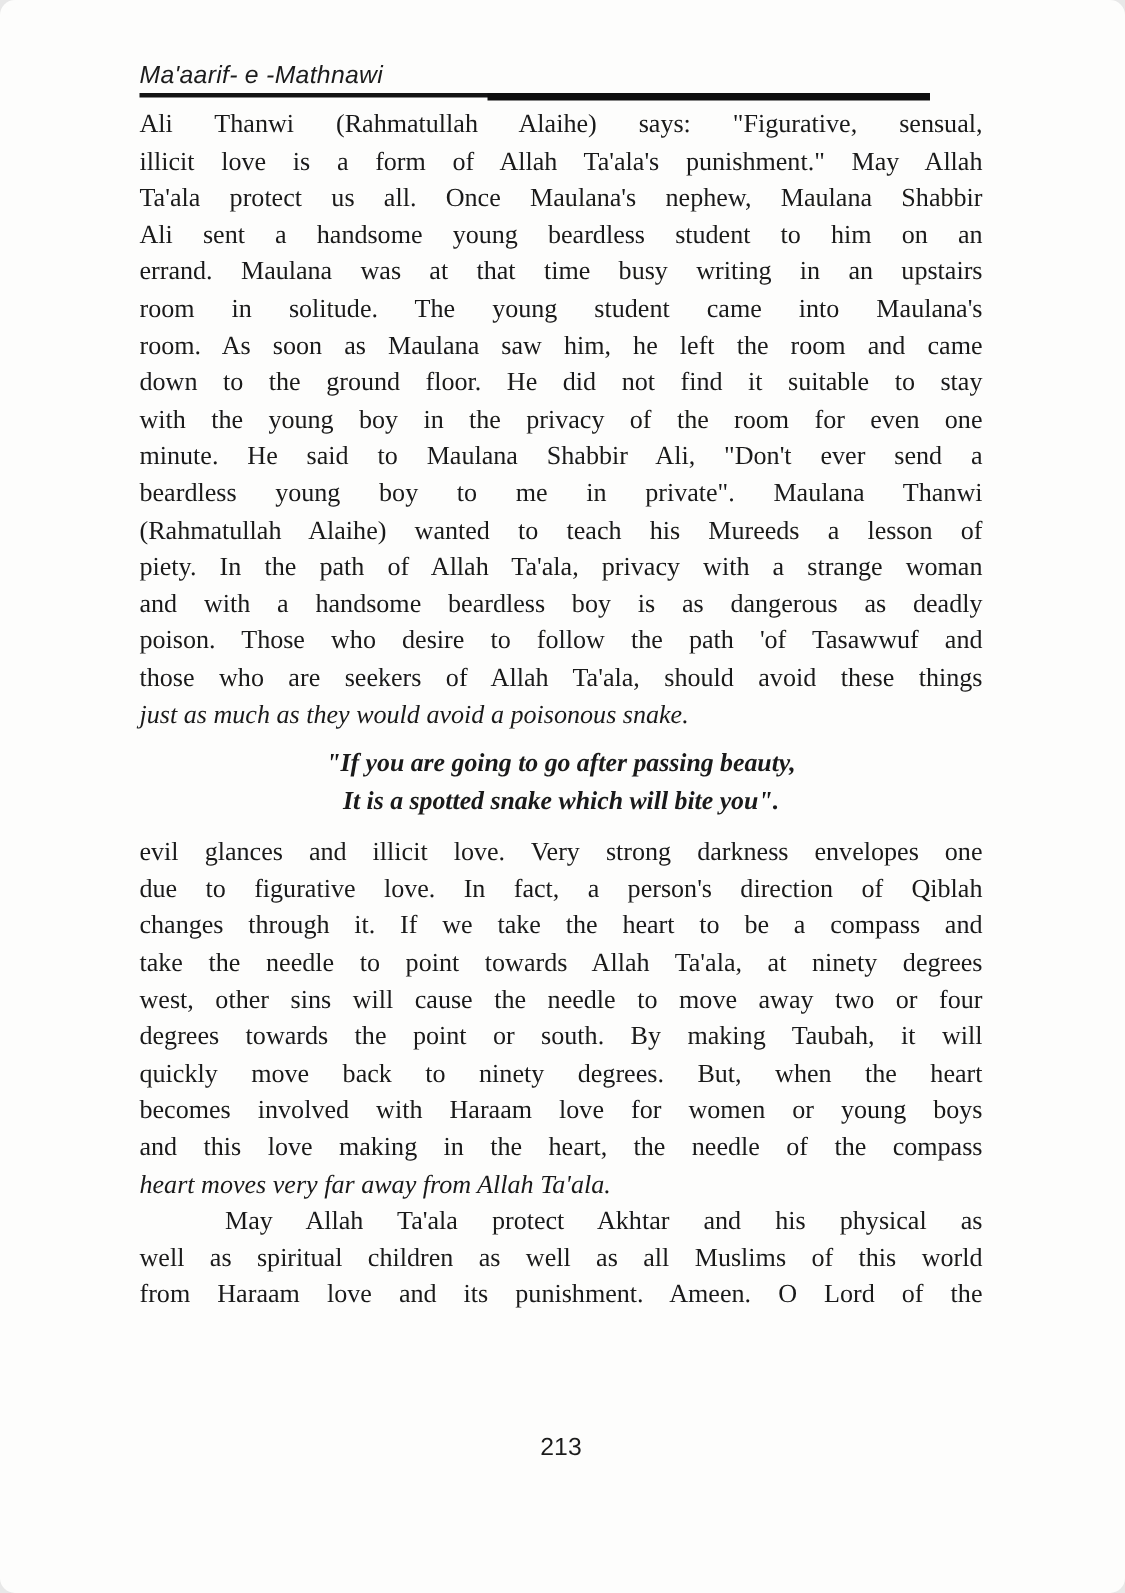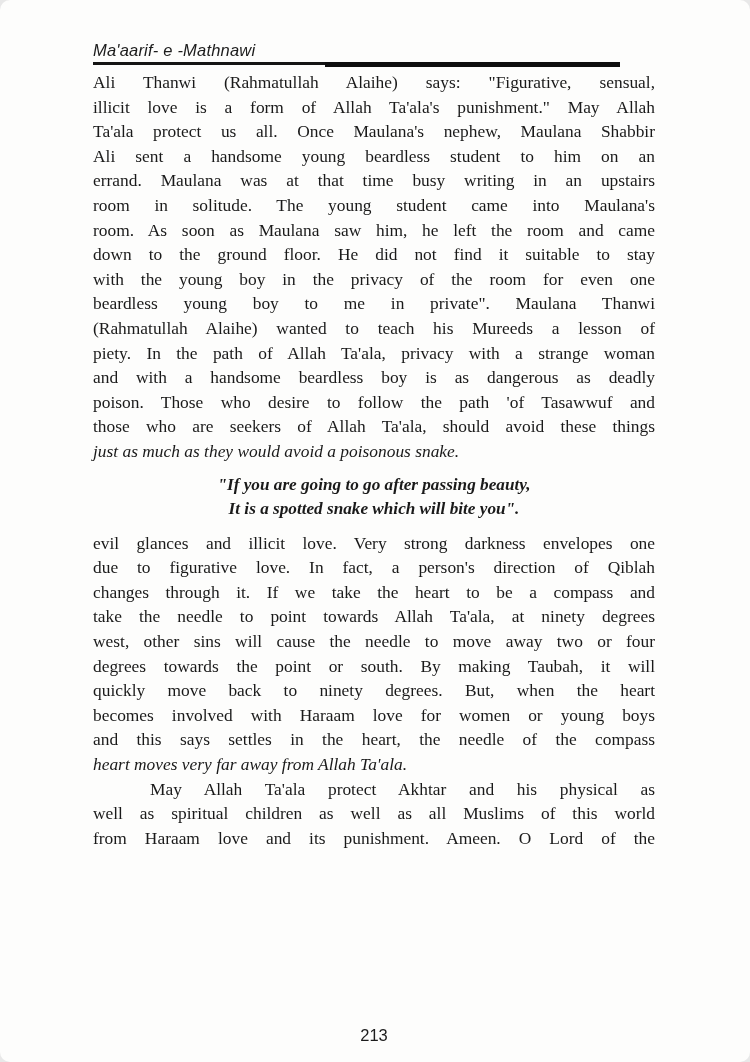--- a/index.html
+++ b/index.html
@@ -78,21 +78,21 @@
   }
   .para.quote .line {
     text-align: center;
     text-align-last: center;
     font-weight: bold;
     font-style: italic;
     font-size: 17.2px;
   }
   .page-footer {
     position: absolute;
-    top: 1026px;
+    top: 956px;
     left: 93px;
     width: 562px;
     text-align: center;
   }
   .page-footer .page-number {
     font-family: "Liberation Sans", sans-serif;
     font-size: 16.5px;
     color: #1c1c1c;
   }
 </style>
@@ -113,20 +113,21 @@
       <div class="para body">
         <div class="line">Ali Thanwi (Rahmatullah Alaihe) says: "Figurative, sensual,</div>
         <div class="line">illicit love is a form of Allah Ta'ala's punishment." May Allah</div>
         <div class="line">Ta'ala protect us all. Once Maulana's nephew, Maulana Shabbir</div>
         <div class="line">Ali sent a handsome young beardless student to him on an</div>
         <div class="line">errand. Maulana was at that time busy writing in an upstairs</div>
         <div class="line">room in solitude. The young student came into Maulana's</div>
         <div class="line">room. As soon as Maulana saw him, he left the room and came</div>
         <div class="line">down to the ground floor. He did not find it suitable to stay</div>
         <div class="line">with the young boy in the privacy of the room for even one</div>
+        <div class="line">minute. He said to Maulana Shabbir Ali, "Don't ever send a</div>
         <div class="line">beardless young boy to me in private". Maulana Thanwi</div>
         <div class="line">(Rahmatullah Alaihe) wanted to teach his Mureeds a lesson of</div>
         <div class="line">piety. In the path of Allah Ta'ala, privacy with a strange woman</div>
         <div class="line">and with a handsome beardless boy is as dangerous as deadly</div>
         <div class="line">poison. Those who desire to follow the path 'of Tasawwuf and</div>
         <div class="line">those who are seekers of Allah Ta'ala, should avoid these things</div>
         <div class="line lastline">just as much as they would avoid a poisonous snake.</div>
       </div>
       <div class="para quote">
         <div class="line">"If you are going to go after passing beauty,</div>
@@ -134,21 +135,21 @@
       </div>
       <div class="para body">
         <div class="line">evil glances and illicit love. Very strong darkness envelopes one</div>
         <div class="line">due to figurative love. In fact, a person's direction of Qiblah</div>
         <div class="line">changes through it. If we take the heart to be a compass and</div>
         <div class="line">take the needle to point towards Allah Ta'ala, at ninety degrees</div>
         <div class="line">west, other sins will cause the needle to move away two or four</div>
         <div class="line">degrees towards the point or south. By making Taubah, it will</div>
         <div class="line">quickly move back to ninety degrees. But, when the heart</div>
         <div class="line">becomes involved with Haraam love for women or young boys</div>
-        <div class="line">and this says settles in the heart, the needle of the compass</div>
+        <div class="line">and this love making in the heart, the needle of the compass</div>
         <div class="line lastline">heart moves very far away from Allah Ta'ala.</div>
       </div>
       <div class="para body">
         <div class="line indent">May Allah Ta'ala protect Akhtar and his physical as</div>
         <div class="line">well as spiritual children as well as all Muslims of this world</div>
         <div class="line">from Haraam love and its punishment. Ameen. O Lord of the</div>
       </div>
     </div>
 
   <div class="page-footer">

